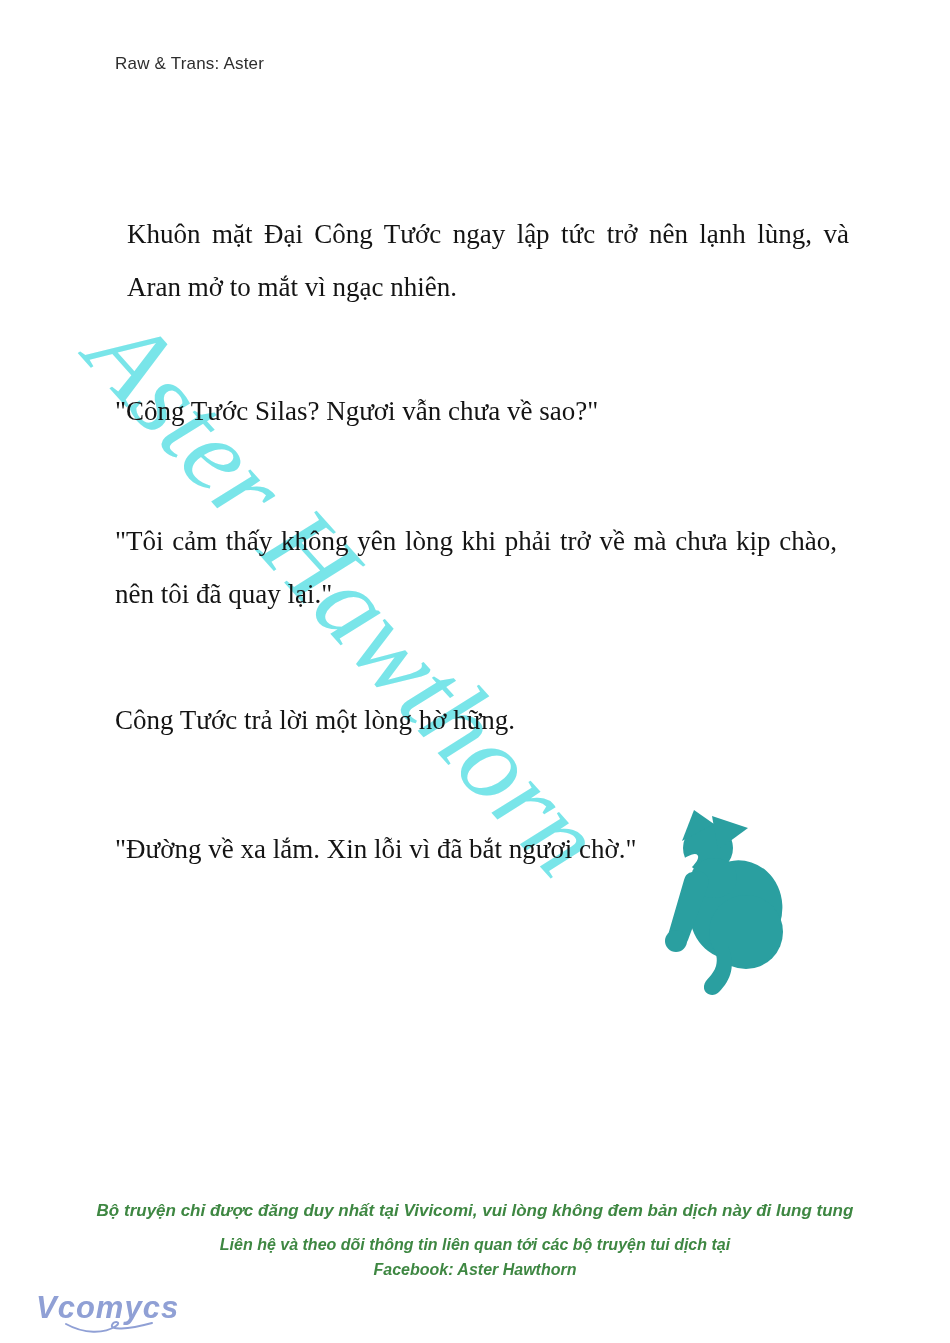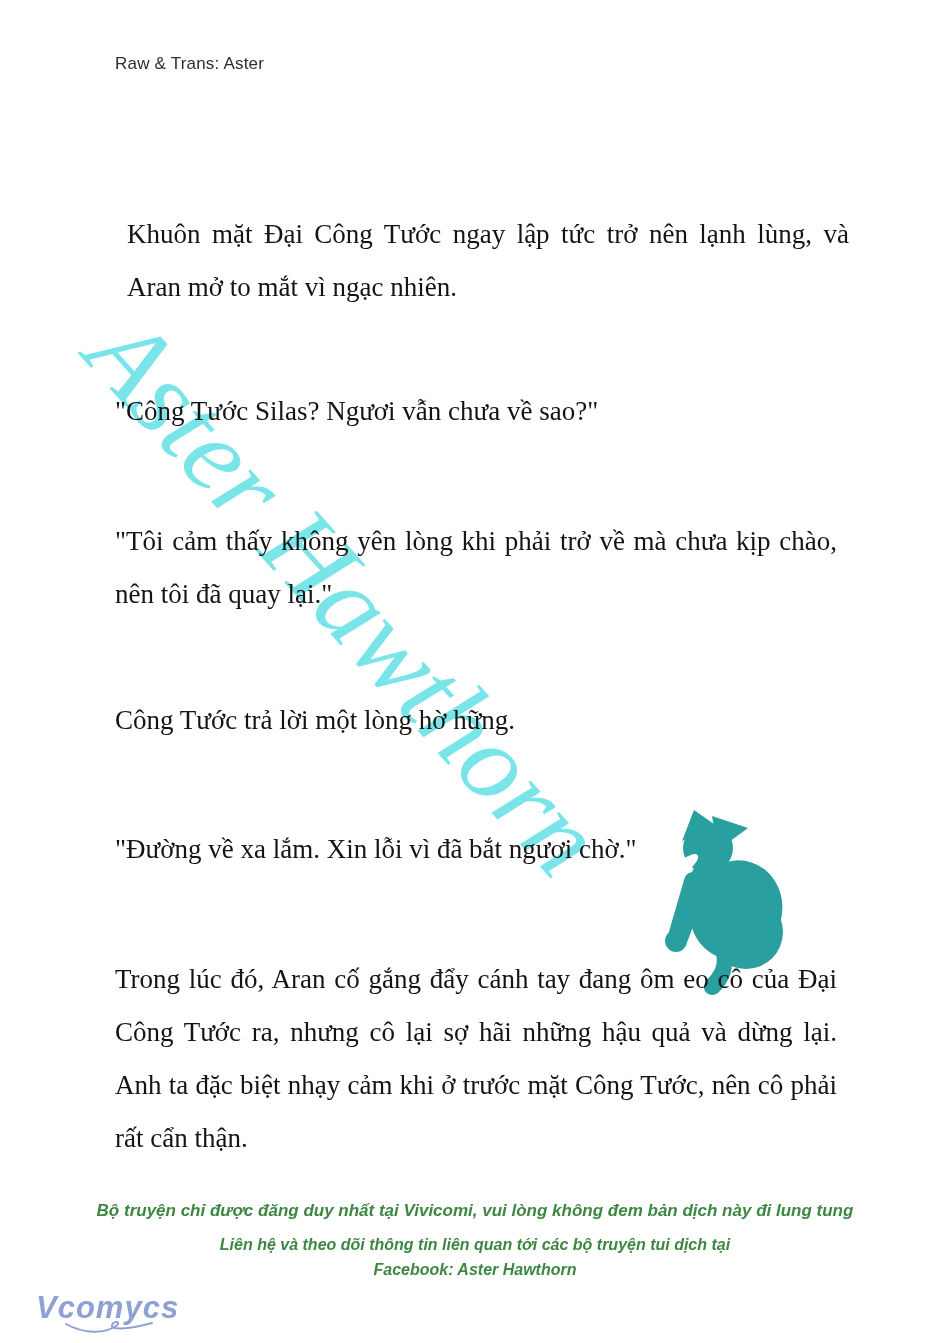--- a/index.html
+++ b/index.html
@@ -115,21 +115,20 @@
       <path d="M76,138 C84,157 79,172 67,184 C61,190 51,186 52,178 C53,171 61,168 64,158 C66,150 64,146 61,138 Z"></path>
     </g>
     <ellipse cx="33" cy="57" rx="16" ry="6" transform="rotate(-38 33 57)" fill="#ffffff"></ellipse>
   </svg>
 
   <p class="para" id="p1">Khuôn mặt Đại Công Tước ngay lập tức trở nên lạnh lùng, và Aran mở to mắt vì ngạc nhiên.</p>
   <p class="para" id="p2">"Công Tước Silas? Ngươi vẫn chưa về sao?"</p>
   <p class="para" id="p3">"Tôi cảm thấy không yên lòng khi phải trở về mà chưa kịp chào, nên tôi đã quay lại."</p>
   <p class="para" id="p4">Công Tước trả lời một lòng hờ hững.</p>
   <p class="para" id="p5">"Đường về xa lắm. Xin lỗi vì đã bắt ngươi chờ."</p>
-  <p class="para" id="p6">Trong lúc đó, Aran cố gắng đẩy cánh tay đang ôm eo cô của Đại Công Tước ra, nhưng cô lại sợ hãi những hậu quả và dừng lại. Anh ta đặc biệt nhạy cảm khi ở trước mặt Công Tước, nên cô phải rất cẩn thận.</p>
 
   <div class="footer-line" id="f1">Bộ truyện chỉ được đăng duy nhất tại Vivicomi, vui lòng không đem bản dịch này đi lung tung</div>
   <div class="footer-line" id="f3">Facebook: Aster Hawthorn</div>
   <div class="footer-line" id="f2">Liên hệ và theo dõi thông tin liên quan tới các bộ truyện tui dịch tại</div>
 
   <div class="logo">
     <span class="logo-text">Vcomycs</span>
     <svg class="logo-flourish" width="90" height="14" viewBox="0 0 90 14" xmlns="http://www.w3.org/2000/svg" aria-hidden="true">
       <path d="M2,4 C20,14 40,14 52,6 C58,2 50,0 48,5 C46,10 62,10 88,3" fill="none" stroke="#90a0d5" stroke-width="2" stroke-linecap="round"></path>
     </svg>

